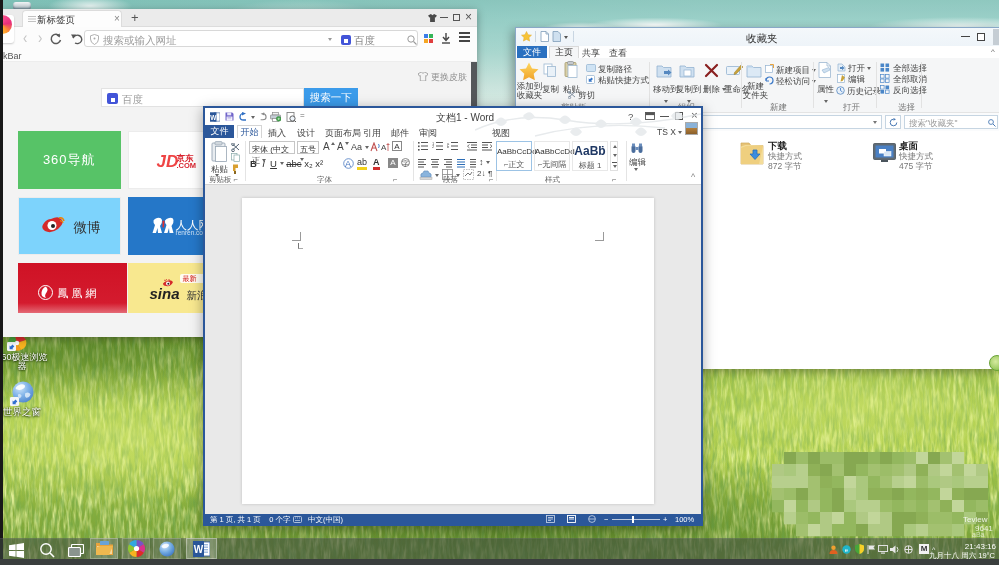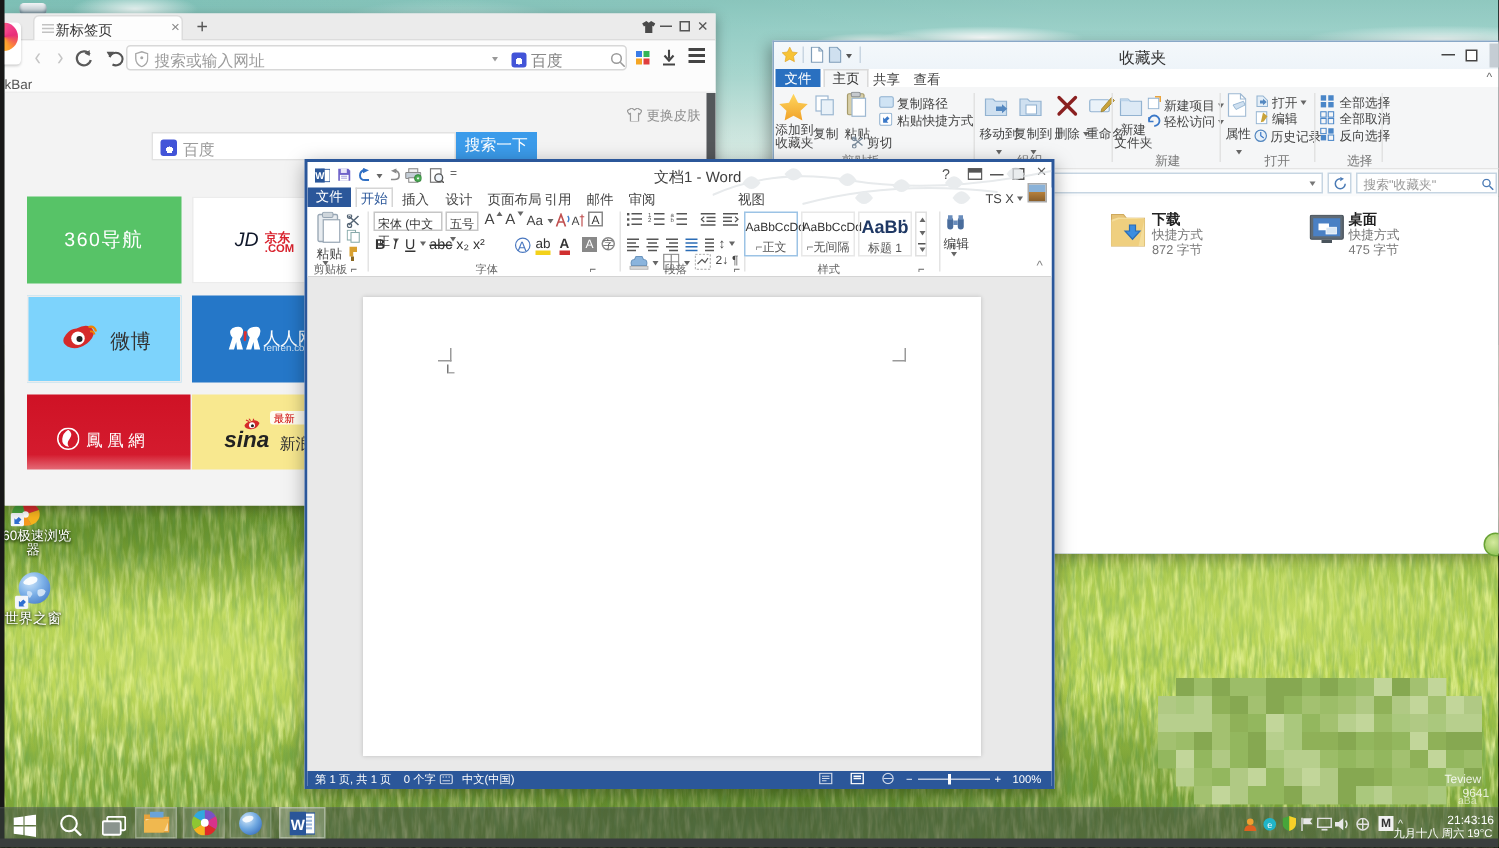--- a/index.html
+++ b/index.html
@@ -290,21 +290,21 @@
         <div style="position:absolute;left:2.5px;top:2.5px;width:6px;height:6px;background:radial-gradient(circle at 50% 65%, #fff 45%, transparent 46%);border-radius:1px;"></div>
       </div>
       <div class="abs" style="left:20px;top:4px;font-size:10.5px;color:#9c9c9c;">百度</div>
     </div>
     <div class="abs" style="left:300.5px;top:26px;width:54.5px;height:19px;background:#3b9bea;color:#fff;font-size:10.5px;text-align:center;line-height:19px;">搜索一下</div>
 
     <div class="abs" style="left:14.5px;top:69px;width:103.5px;height:58px;background:#57c367;color:#fff;text-align:center;">
       <span style="font-size:13px;line-height:58px;letter-spacing:1px;">360导航</span>
     </div>
     <div class="abs" style="left:124.5px;top:69px;width:103.5px;height:58px;background:#fff;border:1px solid #ececec;">
-      <div class="abs" style="left:28px;top:20px;color:#0f172a;font-size:13px;font-weight:normal;font-style:italic;">JD</div>
+      <div class="abs" style="left:28px;top:20px;color:#ef4444;font-size:17px;font-weight:bold;font-style:italic;">JD</div>
       <div class="abs" style="left:48px;top:21px;color:#d9232e;font-size:8.5px;font-weight:bold;">京东</div>
       <div class="abs" style="left:48px;top:29px;color:#d9232e;font-size:7.5px;font-weight:bold;">.COM</div>
     </div>
     <div class="abs" style="left:14.5px;top:135px;width:103.5px;height:58px;background:#7dd3fc;border:1px solid #ececec;">
       <svg width="26" height="22" style="position:absolute;left:22px;top:17px" viewBox="0 0 26 22">
         <path d="M10 4 Q18 0 21 5 Q23 9 17 14 Q10 19 4 16 Q-1 13 3 8 Q6 4 10 4Z" fill="#d52a2a"></path>
         <circle cx="11" cy="10.5" r="4.5" fill="#fff"></circle>
         <circle cx="12" cy="11" r="2" fill="#222"></circle>
         <path d="M18 3 Q22 2 23 6" fill="none" stroke="#f08300" stroke-width="1.5"></path>
         <path d="M19 6 Q21.5 5.5 22 8" fill="none" stroke="#f08300" stroke-width="1.3"></path>

